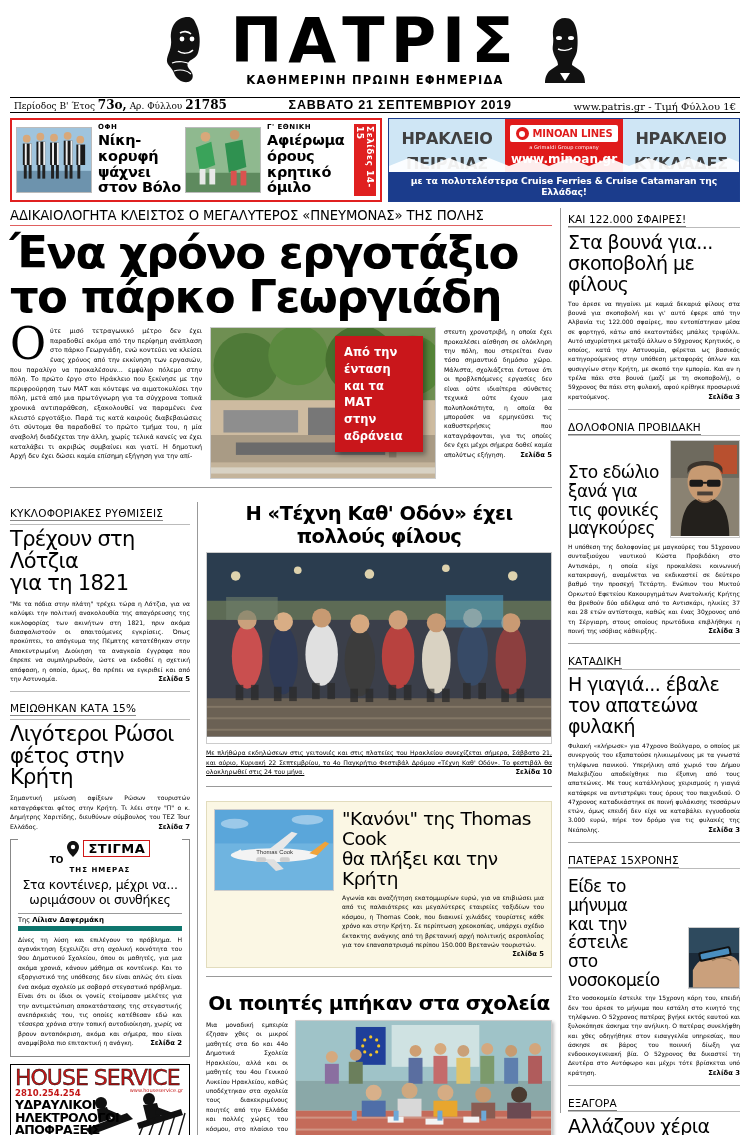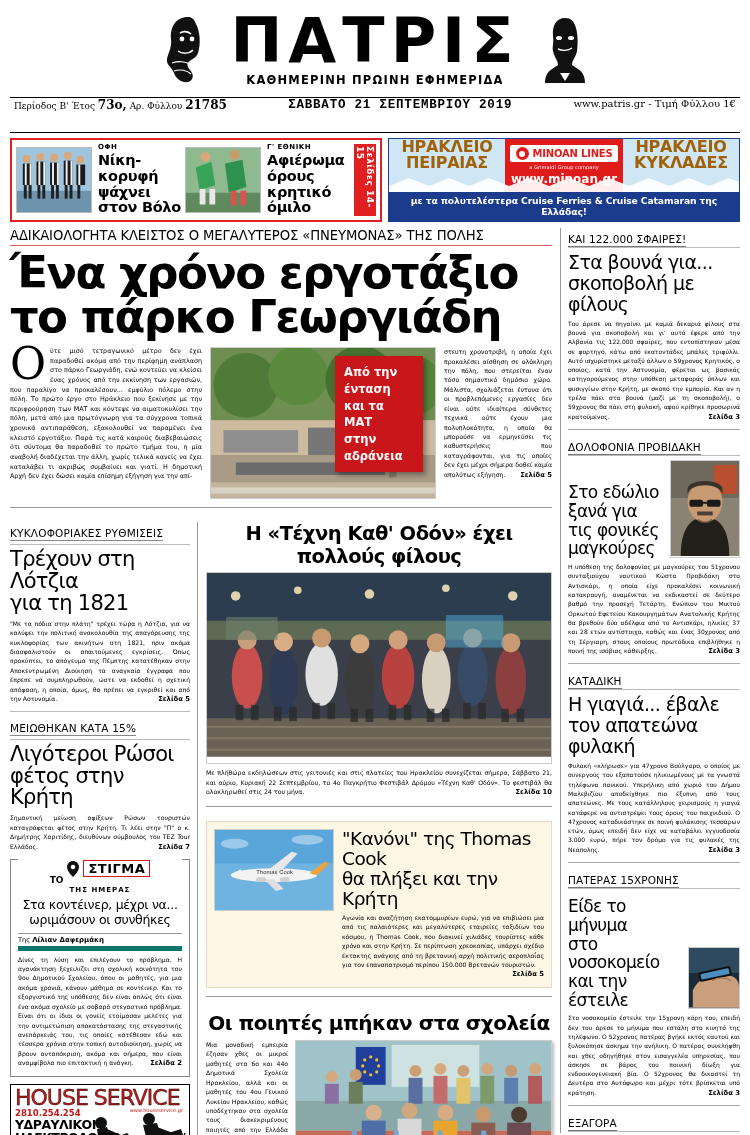--- a/index.html
+++ b/index.html
@@ -53,32 +53,32 @@
   .mast-face.left { margin-right: 18px; }
   .mast-face.right { margin-left: 18px; }
   .face-a, .face-b {
     width: 100%; height: 100%;
     display: block;
   }
 
   .infoline {
     border-top: 1.6px solid #000;
     border-bottom: 1.6px solid #000;
-    height: 36px;
-    display: flex;
-    align-items: flex-start;
+    height: 16px;
+    display: flex;
+    align-items: flex-end;
     justify-content: space-between;
     font-size: 9px;
     padding: 0 4px;
     margin-top: 2px;
   }
   .infoline .issue { font-family: "DejaVu Serif", serif; }
   .infoline .issue b { font-size: 12px; font-weight: bold; }
   .infoline .date {
-    font-family: Liberation Mono, monospace;
+    font-family: Liberation Sans, sans-serif;
     font-weight: bold;
     font-size: 12.5px;
     letter-spacing: 0.8px;
   }
   .infoline .site { font-family: "DejaVu Serif", serif; font-size: 10px; }
 
   
   .promo-strip {
     display: flex;
     gap: 6px;
@@ -134,27 +134,28 @@
     background: #cfe6f5;
     position: relative;
     overflow: hidden;
     display: flex;
     flex-direction: column;
   }
   .ferry-top { flex: 1; display: flex; position: relative; }
   .ferry-col {
     flex: 1;
     display: flex; flex-direction: column;
-    align-items: center; justify-content: flex-start;
-    color: #a16207;
+    align-items: center; justify-content: space-between;
+    color: #404040;
     font-weight: bold;
     font-size: 16px;
     line-height: 1.0;
     letter-spacing: -0.2px;
     z-index: 2;
+    margin-top: 12px;
   }
   .ferry-mid {
     flex: 0 0 118px;
     background: #e01b1b;
     display: flex;
     flex-direction: column;
     align-items: center;
     justify-content: center;
     z-index: 2;
     padding: 3px 0;
@@ -408,20 +409,21 @@
     width: 100%;
     position: relative;
     overflow: hidden;
     border: 1px solid #ccc;
   }
   .feat-cap {
     font-size: 6.2px;
     line-height: 1.55;
     text-align: justify;
     margin-top: 4px;
+    text-decoration: underline;
   }
 
   
   .tc-box {
     background: #fbf7e4;
     border: 1px solid #e2dcbd;
     display: flex;
     gap: 8px;
     padding: 7px;
     margin-top: 7px;
@@ -1021,22 +1023,22 @@
         </div>
       </div>
 
       <div class="r-rule"></div>
 
       <div>
         <div class="kicker-wrap"><span class="r-kicker">ΠΑΤΕΡΑΣ 15ΧΡΟΝΗΣ</span></div>
         <div class="r-with-photo">
           <div class="r-head sm" style="flex:1;">
             <div>Είδε το μήνυμα</div>
+            <div>και την έστειλε</div>
             <div>στο νοσοκομείο</div>
-            <div>και την έστειλε</div>
           </div>
           <div class="r-photo" style="flex:0 0 52px;height:62px;">
             <svg viewBox="0 0 52 62" preserveAspectRatio="none" xmlns="http://www.w3.org/2000/svg">
               <rect width="52" height="62" fill="#1b2b3a"></rect>
               <rect width="52" height="26" fill="#2e4a5e"></rect>
               <path d="M4 44 C10 30 26 26 40 28 C48 29 52 34 52 40 L52 62 L4 62 Z" fill="#caa07c"></path>
               <rect x="10" y="22" width="34" height="10" rx="2" transform="rotate(-12 27 27)" fill="#111"></rect>
               <rect x="12" y="24" width="30" height="6" rx="1" transform="rotate(-12 27 27)" fill="#4a8fc0"></rect>
               <path d="M24 34 C30 30 38 30 44 34" stroke="#9c7a58" stroke-width="1.4" fill="none"></path>
             </svg>

